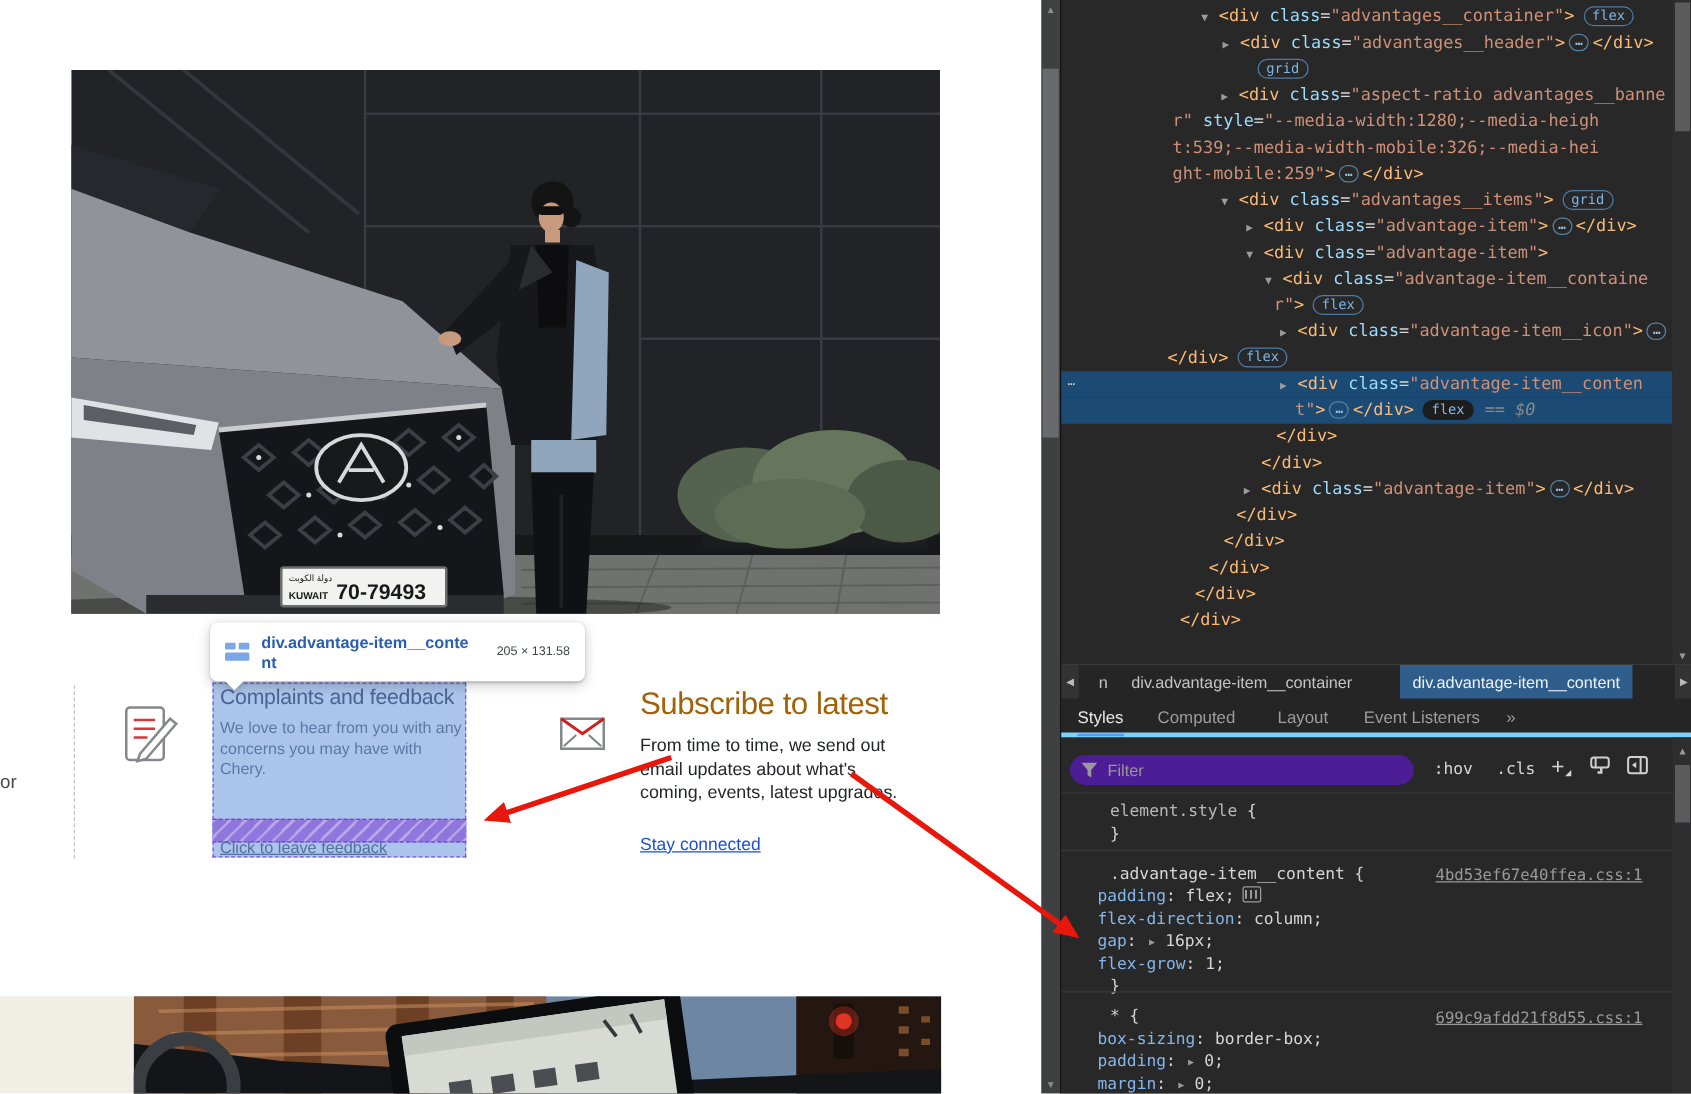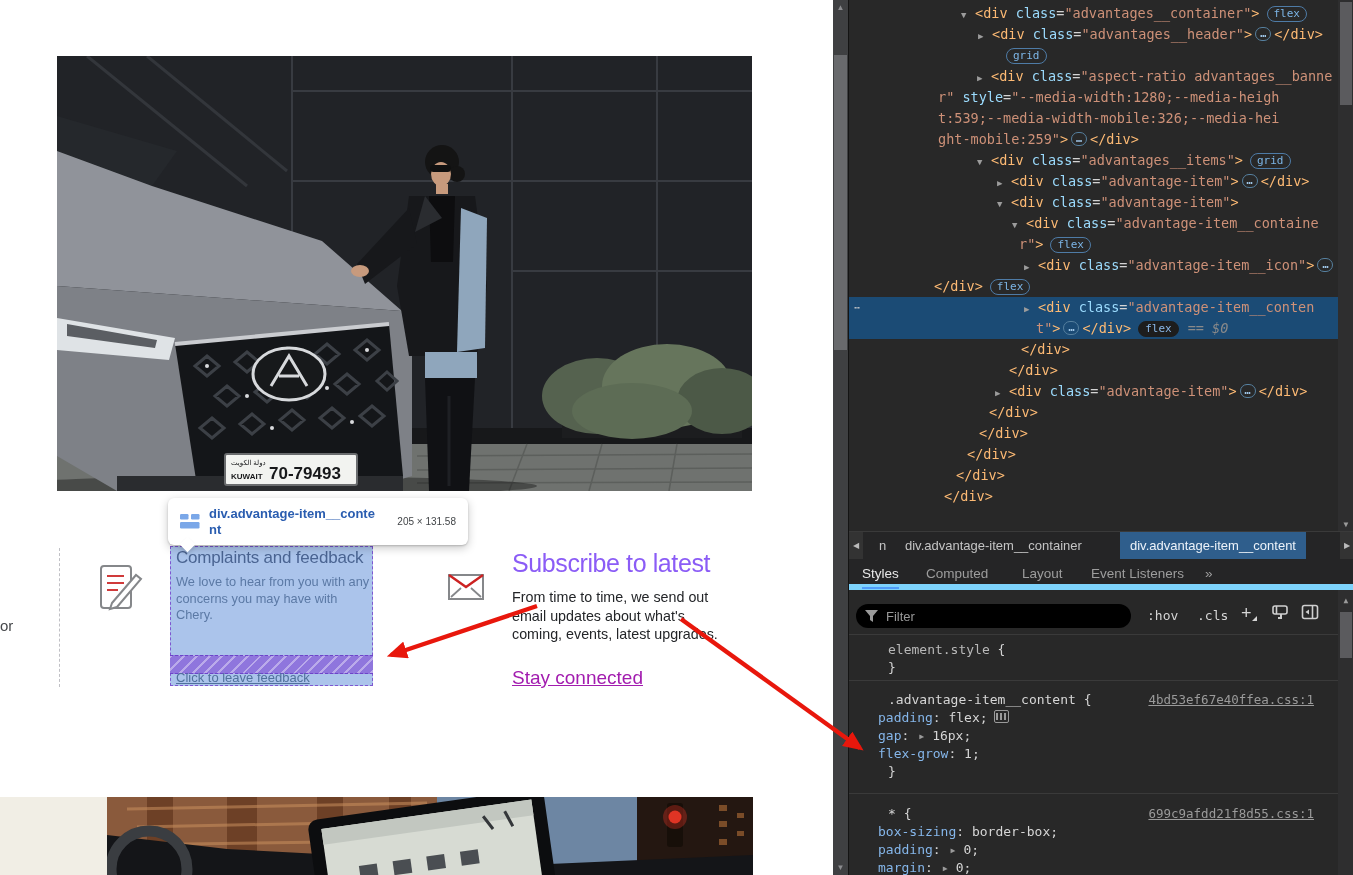--- a/index.html
+++ b/index.html
@@ -23,23 +23,23 @@
   
   .adv-icon{position:absolute;}
   #highlight{position:absolute;left:170px;top:546px;width:203px;height:140px;background:#abc4eb;outline:1.6px dashed #7e57d1;outline-offset:-1px;box-sizing:border-box;}
   #highlight .hl-head{padding:2px 4px 0 6px;font-size:17px;line-height:1.14;color:#4a6492;letter-spacing:-.2px;}
   #highlight .hl-body{padding:7px 2px 0 6px;font-size:12.8px;line-height:1.28;color:#5b79a5;}
   #highlight .hl-gap{position:absolute;left:0;right:0;top:109px;height:19px;background:#8f76dd;border-top:1.4px dashed #6d44c9;border-bottom:1.4px dashed #6d44c9;
     background-image:repeating-linear-gradient(135deg,rgba(255,255,255,.38) 0 2px,rgba(255,255,255,0) 2px 9px);box-sizing:border-box;}
   #highlight .hl-link{position:absolute;left:6px;bottom:1px;font-size:13px;color:#50719c;text-decoration:underline;white-space:nowrap;}
 
   #subscribe{position:absolute;left:512px;top:550px;width:232px;}
-  #subscribe .sb-head{font-size:25px;line-height:1.08;color:#8b5cf6;letter-spacing:-.4px;}
+  #subscribe .sb-head{font-size:25px;line-height:1.08;color:#a16207;letter-spacing:-.4px;}
   #subscribe .sb-body{margin-top:11px;font-size:14.3px;line-height:1.3;color:#232528;width:224px;}
-  #subscribe .sb-link{display:inline-block;margin-top:23px;font-size:19px;color:#a21caf;text-decoration:underline;}
+  #subscribe .sb-link{display:inline-block;margin-top:23px;font-size:14px;color:#1d4ed8;text-decoration:underline;}
 
   
   #page-scroll{position:absolute;left:833px;top:0;width:15px;height:875px;background:#3f4042;}
   #page-scroll .thumb{position:absolute;left:1px;right:1px;top:55px;height:295px;background:#696a6d;}
   #page-scroll .arr{position:absolute;left:0;width:15px;text-align:center;color:#8b8c8f;font-size:8px;}
 
   
   #devtools{position:absolute;left:848px;top:0;width:505px;height:875px;background:#282828;border-left:1px solid #141414;box-sizing:border-box;
     font-family:"DejaVu Sans Mono",monospace;color:#d4d4d4;}
   #tree{position:absolute;left:0;top:0;width:489px;height:531px;overflow:hidden;padding-top:3px;box-sizing:border-box;font-size:13.5px;}
@@ -60,28 +60,28 @@
   #tree-scroll .thumb{position:absolute;left:2px;right:2px;top:2px;height:103px;background:#5b5b5e;}
   #tree-scroll .arr{position:absolute;left:0;width:16px;bottom:2px;text-align:center;color:#9a9a9a;font-size:8px;}
 
   #crumbs{position:absolute;left:0;top:531px;width:505px;height:28px;background:#252526;border-top:1px solid #3a3a3a;box-sizing:border-box;
     font-family:"Liberation Sans",sans-serif;font-size:13px;color:#c4c4c4;}
   #crumbs .cbtn{position:absolute;top:0;width:14px;height:27px;background:#333;color:#bbb;font-size:8px;text-align:center;line-height:27px;}
   #crumbs .c0{position:absolute;left:30px;top:0;line-height:27px;}
   #crumbs .c1{position:absolute;left:56px;top:0;line-height:27px;}
   #crumbs .c2{position:absolute;left:271px;top:0;height:27px;line-height:27px;background:#2f5e8c;color:#ecf2f9;padding:0 10px;}
 
-  #tabs{position:absolute;left:0;top:559px;width:505px;height:31px;background:#252526;border-bottom:6px solid #7dd3fc;box-sizing:border-box;
+  #tabs{position:absolute;left:0;top:559px;width:505px;height:31px;background:#252526;border-bottom:4px solid #7dd3fc;box-sizing:border-box;
     font-family:"Liberation Sans",sans-serif;font-size:13.5px;color:#9d9d9d;}
   #tabs .tab{position:absolute;top:0;height:30px;line-height:30px;}
   #tabs .tab.active{color:#e8e8e8;}
   #tabs .tab.active::after{content:"";position:absolute;left:0;right:0;bottom:0;height:2px;background:#4f9cf8;}
 
   #filter-row{position:absolute;left:0;top:590px;width:505px;height:45px;background:#282828;border-bottom:1px solid #3a3a3a;box-sizing:border-box;}
-  #filter-pill{position:absolute;left:7px;top:14px;width:275px;height:24px;border-radius:12px;background:#000000;display:flex;align-items:center;}
+  #filter-pill{position:absolute;left:7px;top:14px;width:275px;height:24px;border-radius:12px;background:#4c1d95;display:flex;align-items:center;}
   #filter-pill .ph{color:#989898;font-size:13px;font-family:"Liberation Sans",sans-serif;margin-left:8px;}
   .tb-lab{position:absolute;top:14px;height:24px;line-height:24px;color:#d6d6d6;font-size:13px;font-family:"DejaVu Sans Mono",monospace;}
   #tb-plus{font-size:18px;font-family:"Liberation Sans",sans-serif;top:11px;}
   #tb-plus .corner{position:absolute;right:-5px;bottom:4px;width:0;height:0;border-left:5px solid transparent;border-bottom:5px solid #d6d6d6;}
   .tb-icon{position:absolute;top:14px;}
 
   #styles{position:absolute;left:0;top:635px;width:489px;height:240px;background:#282828;font-size:13px;line-height:18px;}
   #styles .blk{position:absolute;left:7px;right:6px;}
   #styles .sline{height:18px;white-space:nowrap;margin-left:32px;}
   #styles .sel-name{color:#d6d6d6;}
@@ -366,20 +366,21 @@
         <div class="sline"><span class="sel-name" style="color:#b8b8b8;">element.style</span> <span>{</span></div>
         <div class="sline"><span>}</span></div>
       </div>
       <div class="divider" style="top:45px;"></div>
 
       <div class="blk" style="top:56px;">
         <div class="sline"><span class="sel-name">.advantage-item__content</span> <span>{</span>
           <a class="src">4bd53ef67e40ffea.css:1</a>
         </div>
         <div class="pline"><span class="pname">padding</span><span>: </span><span class="pval">flex</span><span>;</span><span class="flex-editor-icon"></span></div>
+        <div class="pline"><span class="pname">flex-direction</span><span>: </span><span class="pval">column</span><span>;</span></div>
         <div class="pline"><span class="pname">gap</span><span>: </span><span class="parr">▶</span><span class="pval">16px</span><span>;</span></div>
         <div class="pline"><span class="pname">flex-grow</span><span>: </span><span class="pval">1</span><span>;</span></div>
         <div class="sline"><span>}</span></div>
       </div>
       <div class="divider" style="top:158px;"></div>
 
       <div class="blk" style="top:170px;">
         <div class="sline"><span class="sel-name">*</span> <span>{</span>
           <a class="src">699c9afdd21f8d55.css:1</a>
         </div>

